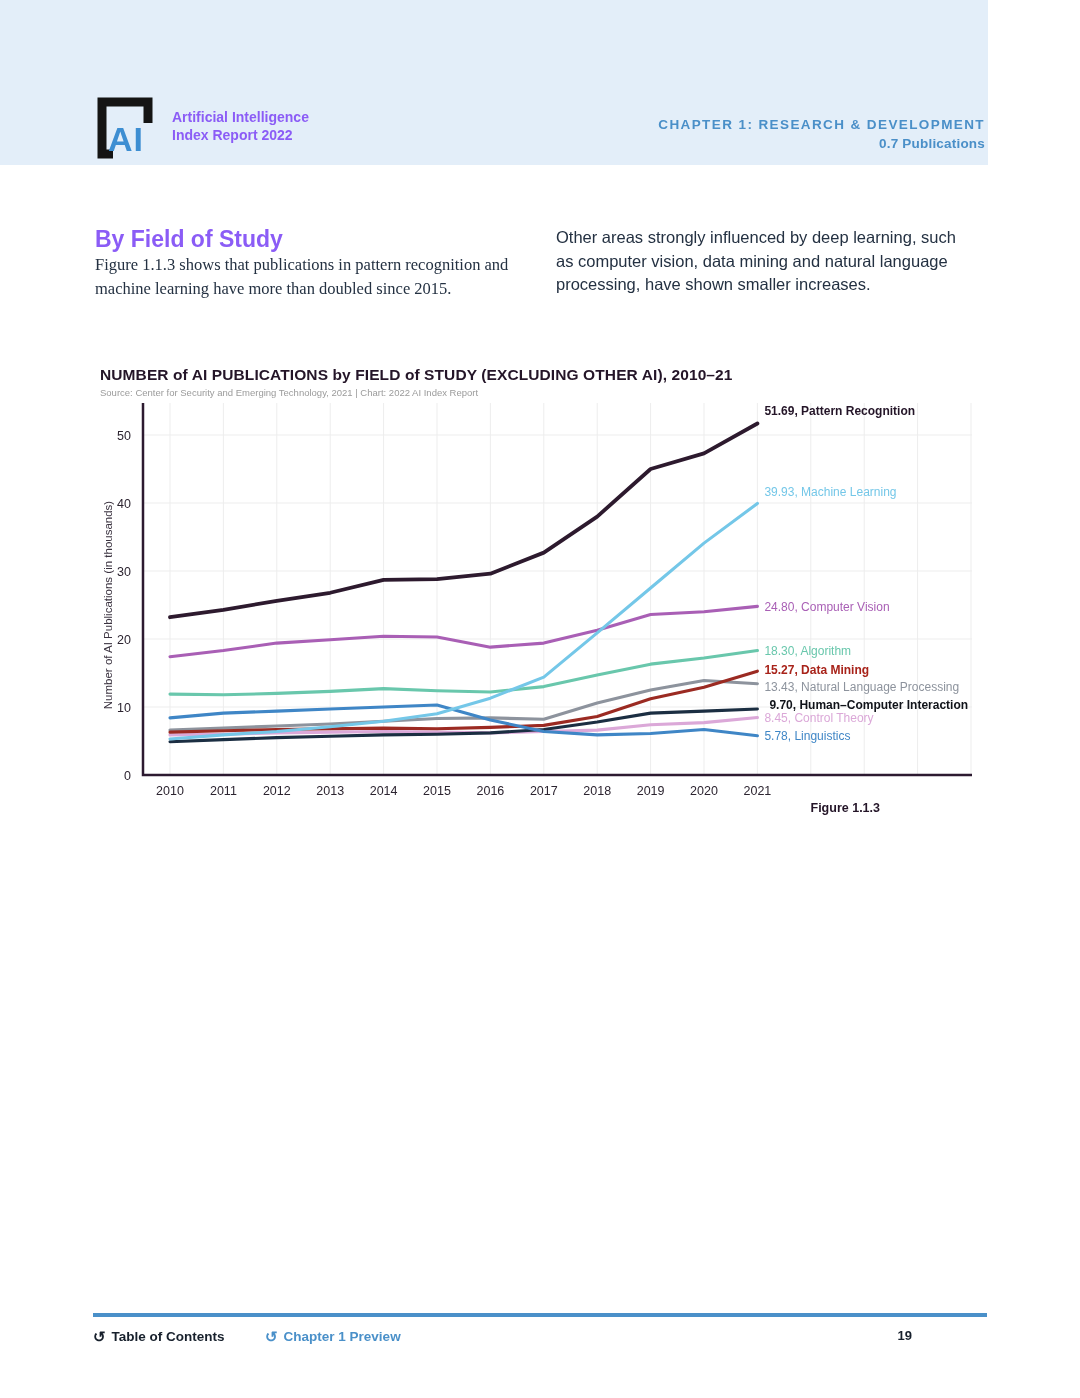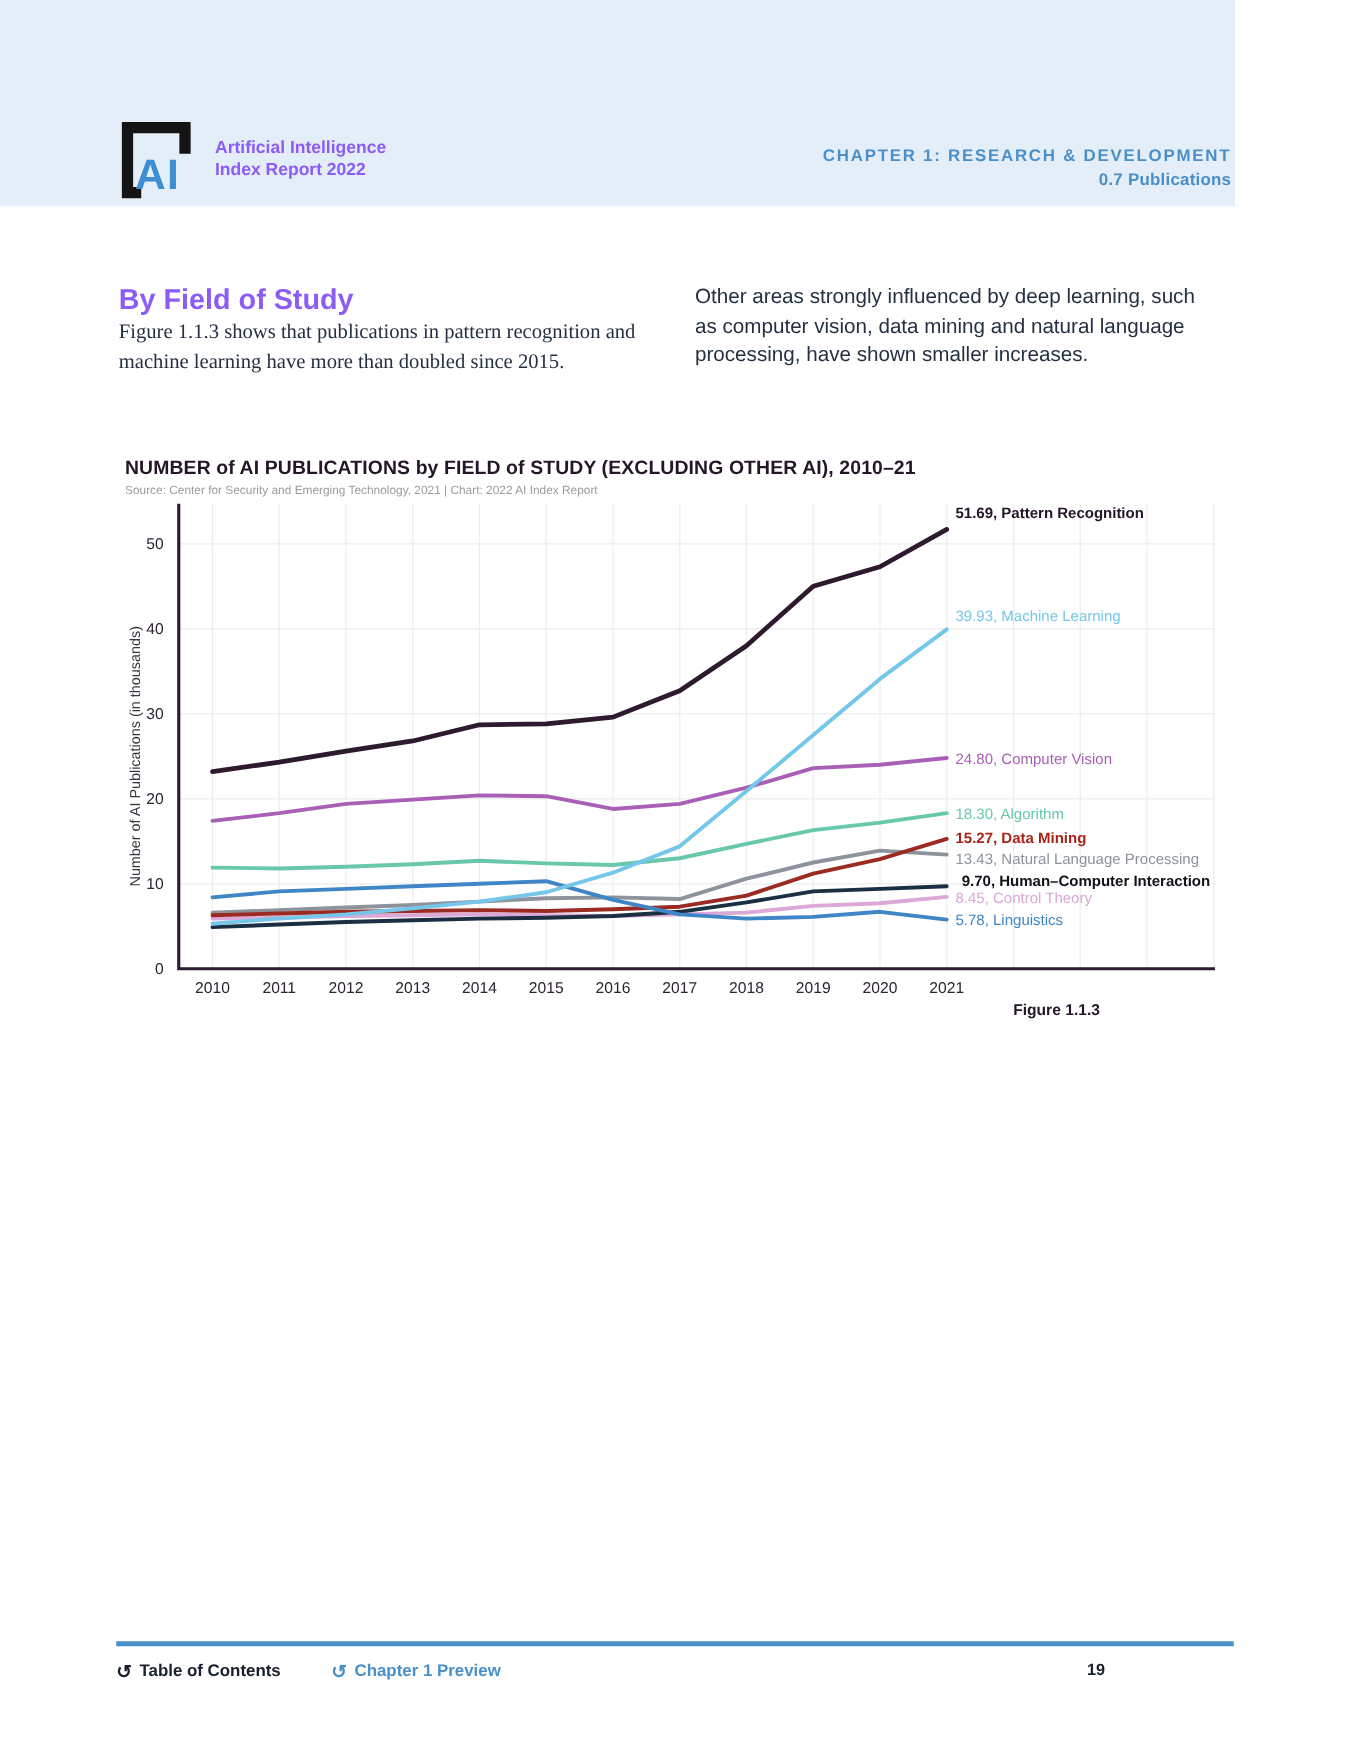--- a/index.html
+++ b/index.html
@@ -20,21 +20,21 @@
 
   .chart-title  { position:absolute; left:100px; top:366px; font-size:15.5px; font-weight:700; color:#241528; letter-spacing:0.1px; }
   .chart-source { position:absolute; left:100px; top:387px; font-size:9.5px; color:#9b9b9b; }
   #chart-svg { position:absolute; left:0; top:398px; }
   .figure-caption { position:absolute; right:108px; top:801px; font-size:12.5px; font-weight:700; color:#241528; }
 
   .footer-rule { position:absolute; left:93px; top:1313px; width:894px; height:4px; background:#4a90c9; }
   .footer-link { position:absolute; top:1328px; font-size:13.5px; font-weight:700; cursor:pointer; white-space:nowrap; }
   .footer-toc { left:93px; color:#17202c; }
   .footer-preview { left:265px; color:#4a90c9; }
-  .footer-page { position:absolute; right:104px; top:1328px; font-size:13px; font-weight:700; color:#17202c; }
+  .footer-page { position:absolute; right:76px; top:1328px; font-size:13px; font-weight:700; color:#17202c; }
   .return-icon { font-size:15px; margin-right:6px; vertical-align:-1px; display:inline-block; }
 </style>
 </head>
 <body>
 
 <div class="page">
 
   <div class="header-band">
     <svg class="logo-svg" width="64" height="68" viewBox="0 0 64 68">
       <path d="M 21 62 L 10 62 L 10 10 L 56 10 L 56 31" fill="none" stroke="#141414" stroke-width="9"></path>

